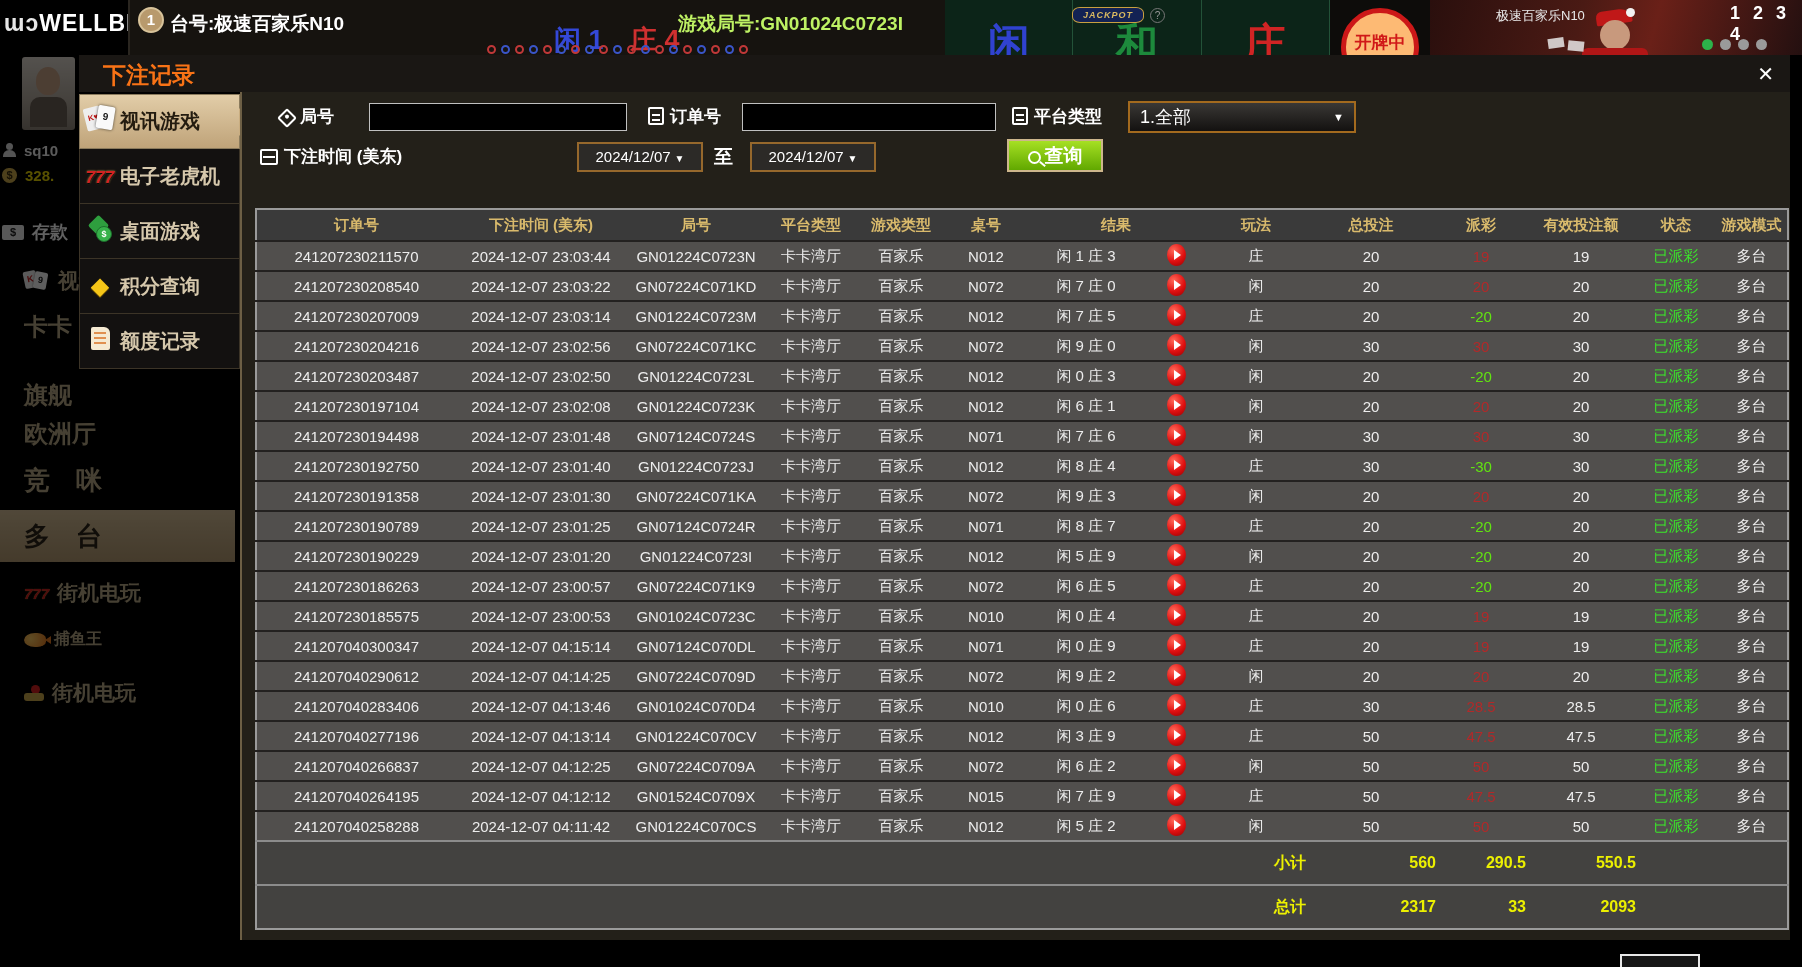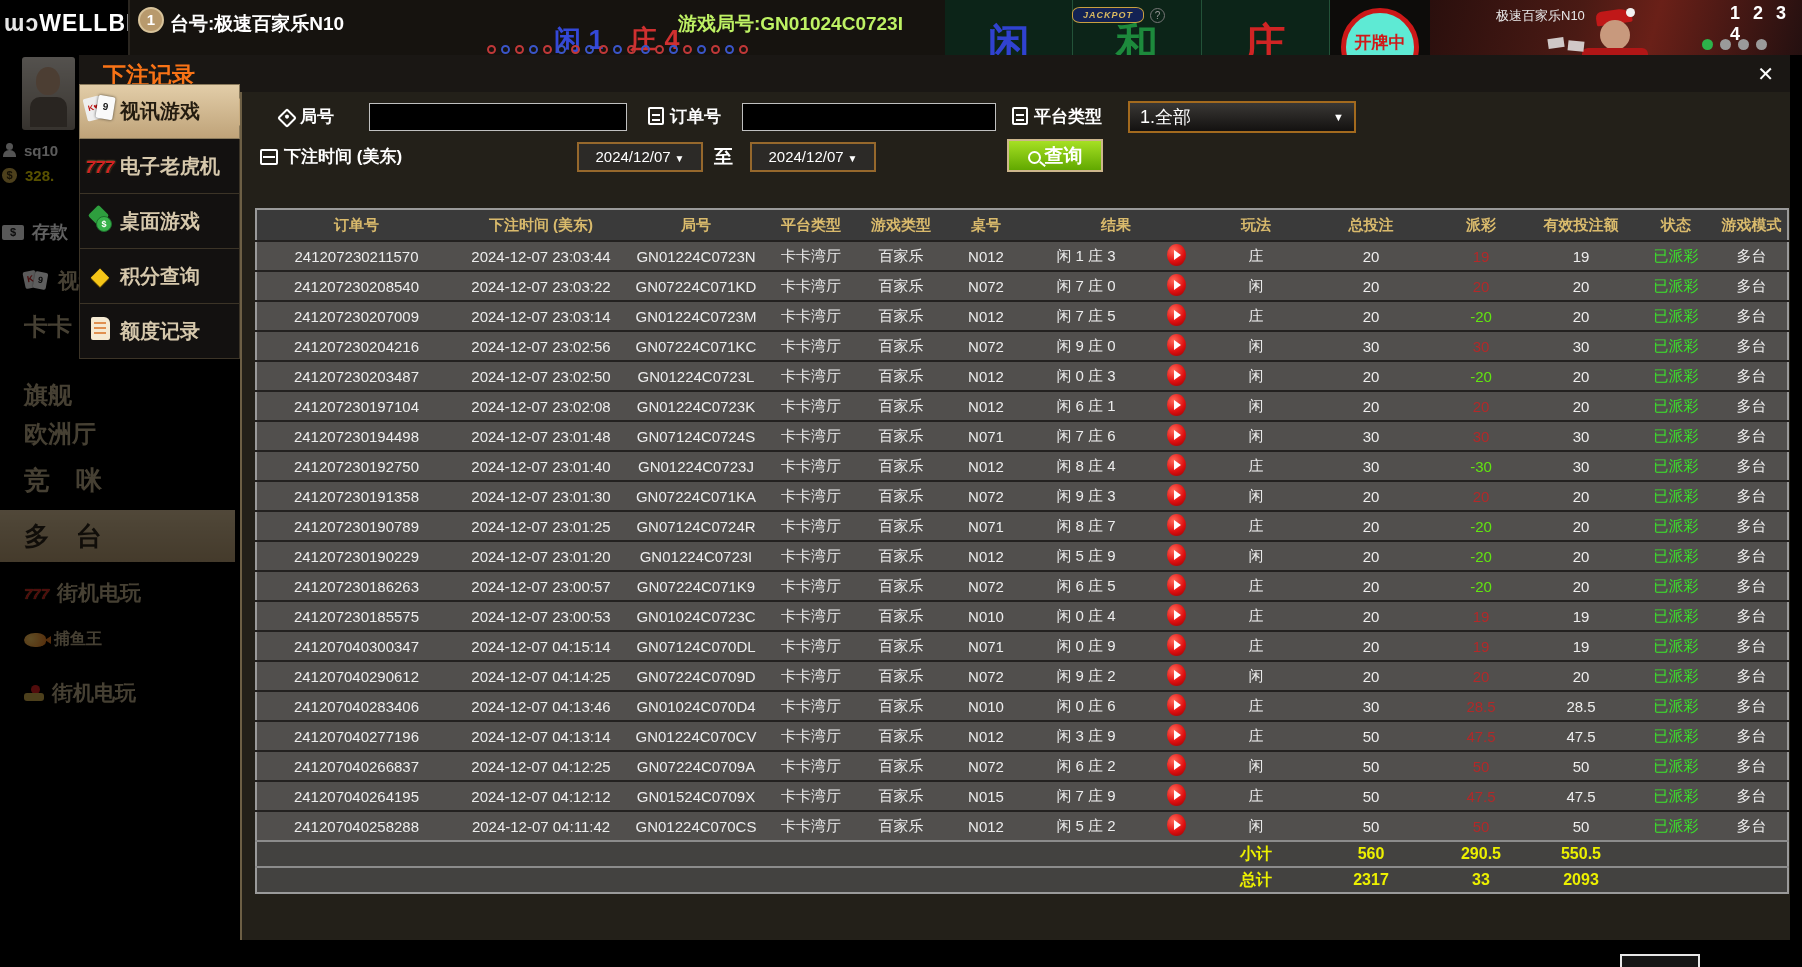--- a/index.html
+++ b/index.html
@@ -27,21 +27,21 @@
   .felt .zone { flex:1; border-right:1px solid #235238; text-align:center; position:relative; }
   .felt .zchar { position:absolute; left:0; right:0; top:16px; font-size:42px; font-weight:bold; }
   .z-player { color:#3042d0; } .z-tie { color:#1d8a3c; } .z-banker { color:#d02424; }
   .jackpot { position:absolute; left:127px; top:7px; width:72px; height:16px; background:#132254; border:1px solid #c8a040;
              border-radius:8px/6px; color:#d8b860; font-size:9px; font-style:italic; font-weight:bold;
              text-align:center; line-height:14px; letter-spacing:1px; }
   .qmark { position:absolute; left:205px; top:8px; width:15px; height:15px; border-radius:50%; border:1px solid #777;
            color:#999; font-size:10px; text-align:center; line-height:13px; }
   .dealing-wrap { position:absolute; left:1330px; top:0; width:100px; height:55px; background:#0d0c0a; overflow:hidden; }
   .dealing { position:absolute; left:11px; top:8px; width:78px; height:78px; border-radius:50%;
-             background:#5eead4; border:5px solid #cc1818; text-align:center; }
+             background:#fdba74; border:5px solid #cc1818; text-align:center; }
   .dealing span { display:inline-block; margin-top:18px; color:#d01818; font-size:17px; font-weight:bold; }
   .video { position:absolute; left:1430px; top:0; width:372px; height:55px; overflow:hidden;
            background:linear-gradient(105deg,#2a0f0d,#4a1a14 40%,#6a2018 60%,#241010); }
   .vlabel { position:absolute; left:66px; top:7px; color:#e8e8e8; font-size:13px; }
   .vnums { position:absolute; left:300px; top:3px; color:#fff; font-size:18px; font-weight:bold; letter-spacing:4px; }
   .vdots { position:absolute; left:272px; top:36px; }
   .vdots i { display:inline-block; width:11px; height:11px; border-radius:50%; background:#9a9a9a; margin-right:7px; }
   .vdots i.g { background:#2db24a; }
   .d-head { position:absolute; left:170px; top:20px; width:30px; height:30px; border-radius:50%; background:#c8997d; }
   .d-hat  { position:absolute; left:166px; top:10px; width:36px; height:14px; background:#c01818; border-radius:7px 14px 2px 2px; transform:rotate(-8deg); }
@@ -90,21 +90,21 @@
   .minicards::after { content:'9'; position:absolute; left:10px; top:1px; width:13px; height:17px; background:#f8f8f8; border-radius:2px;
                       color:#222; font-size:9px; font-weight:bold; text-align:center; line-height:16px; transform:rotate(10deg); box-shadow:0 0 2px #0008; }
 
   
   #dim { position:absolute; left:0; top:55px; width:1802px; height:912px; background:rgba(0,0,0,0.62); }
 
   
   .mtitle { position:absolute; left:79px; top:55px; width:1711px; height:37px; background:#1a1714; }
   .mtitle .t { position:absolute; left:24px; top:5px; color:#f97316; font-size:23px; font-weight:bold; }
   .mclose { position:absolute; right:16px; top:7px; color:#fff; font-size:20px; font-weight:bold; cursor:pointer; }
-  .mside { position:absolute; left:79px; top:84px; width:190px; }
+  .mside { position:absolute; left:79px; top:94px; width:190px; }
   .side-item { position:relative; width:161px; height:55px; background:#131110; border:1px solid #3c3427; border-top:none;
                color:#d6c8ac; font-size:20px; font-weight:bold; display:flex; align-items:center; cursor:pointer; }
   .side-item:first-child { border-top:1px solid #3c3427; }
   .side-item .ic { width:40px; text-align:center; flex:0 0 40px; }
   .side-item.sel { background:linear-gradient(#e2cda8,#bfa379); color:#241c10; border-color:#8a7a5c; }
   .side-item.sel::after { content:''; position:absolute; right:-13px; top:50%; margin-top:-14px;
                           border-left:13px solid #c9ad80; border-top:14px solid transparent; border-bottom:14px solid transparent; }
   .ic-cards { display:inline-block; width:32px; height:28px; position:relative; }
   .ic-cards::before { content:'K♥'; position:absolute; left:1px; top:2px; width:17px; height:23px; background:#eee; border-radius:2px;
                       color:#c01818; font-size:8px; font-weight:bold; line-height:22px; transform:rotate(-14deg); }
@@ -143,21 +143,21 @@
             color:#fff; font-size:19px; font-weight:bold; text-align:center; line-height:29px; cursor:pointer; }
   .fi-mag { width:13px; height:13px; border:2px solid #fff; border-radius:50%; position:relative; vertical-align:-2px; margin-right:4px; }
   .fi-mag::after { content:''; position:absolute; left:9px; top:10px; width:7px; height:2px; background:#fff; transform:rotate(40deg); }
 
   
   .btable { position:absolute; left:13px; top:116px; width:1532px; border-collapse:collapse; table-layout:fixed;
             border:2px solid #9a9a9a; }
   .btable th { height:32px; background:#3a3a3a; color:#d9ba6c; font-size:15px; font-weight:bold; }
   .btable td { height:30px; background:#514f4d; color:#ededed; font-size:15px; text-align:center;
                border-top:2px solid #232120; white-space:nowrap; overflow:hidden; }
-  .btable tr.foot td { height:26px; background:#434240; color:#ecf000; font-size:16px; font-weight:bold; border-top:2px solid #8c8c8c; }
+  .btable tr.foot td { height:44px; background:#434240; color:#ecf000; font-size:16px; font-weight:bold; border-top:2px solid #8c8c8c;text-align:right; }
   td.pos { color:#b22929; } td.neg { color:#62e311; } td.paid { color:#3be32b; }
   .play { display:inline-block; width:19px; height:22px; border-radius:50%;
           background:radial-gradient(circle at 35% 30%, #ff6a5a, #e01010 55%, #930000); position:relative; cursor:pointer; }
   .play::after { content:''; position:absolute; left:7px; top:6px; border-left:7px solid #fff;
                  border-top:5px solid transparent; border-bottom:5px solid transparent; }
 
   .pagebox { position:absolute; left:1620px; top:954px; width:80px; height:30px; border:2px solid #e8e8e8; background:#161616; cursor:pointer; }
 </style>
 </head>
 <body>

